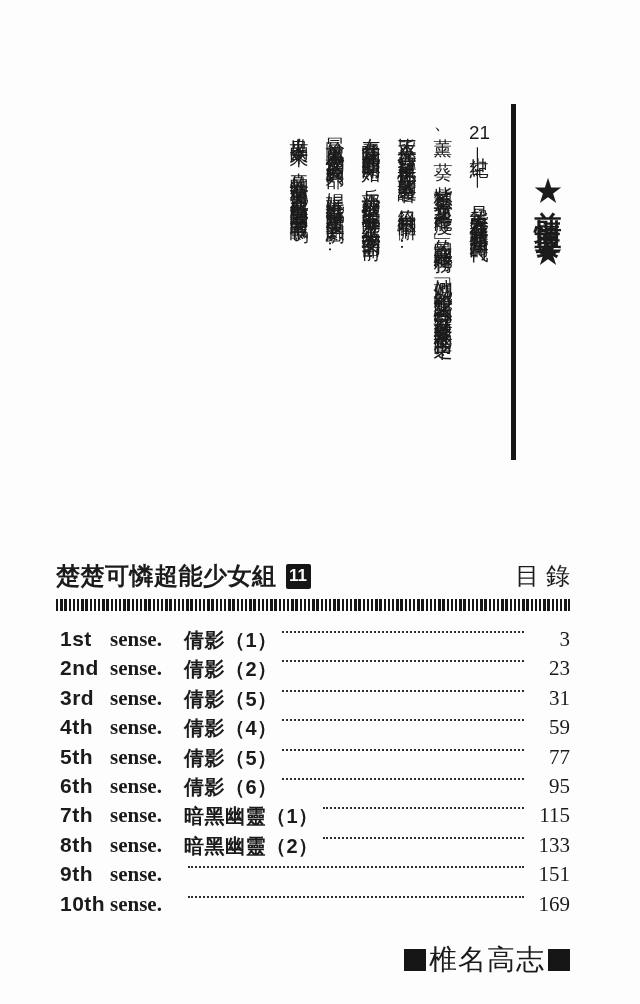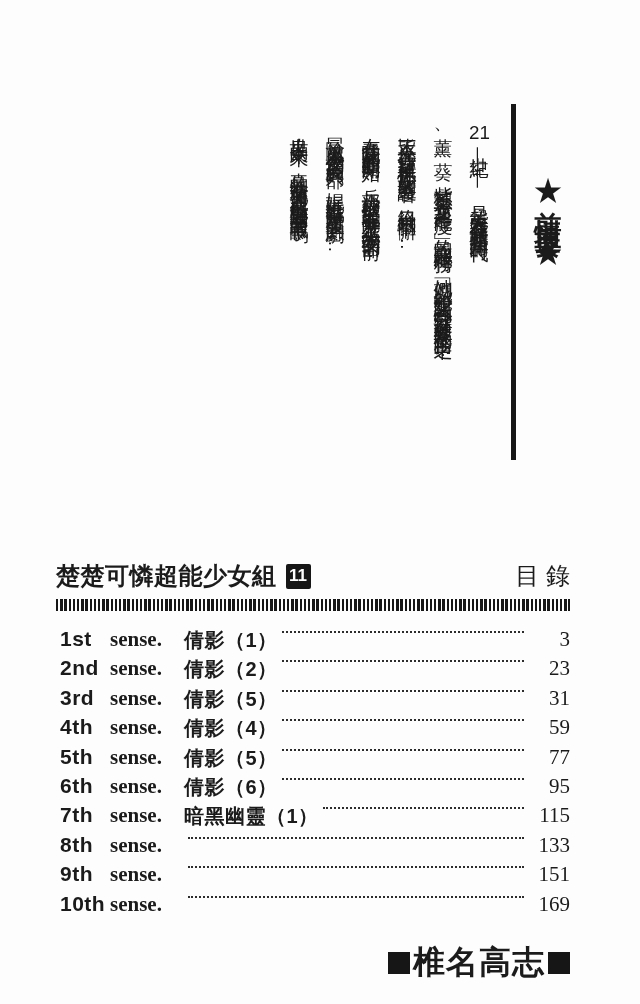--- a/index.html
+++ b/index.html
@@ -140,22 +140,22 @@
     top: 941px; right: 70px;
     display: flex;
     align-items: center;
     gap: 3px;
   }
   .author-square {
     width: 22px; height: 22px;
     background: #161616;
   }
   .author-name {
-    font-size: 32px;
-    font-weight: bold;
+    font-size: 28px;
+    font-weight: normal;
     letter-spacing: 1px;
     white-space: nowrap;
   }
 </style>
 </head>
 <body>
 
 <div class="page">
 
   <div class="recap">
@@ -226,20 +226,21 @@
         <div class="toc-row">
           <span class="ord">7th</span>
           <span class="sense">sense.</span>
           <span class="chapter">暗黑幽靈（1）</span>
           <span class="leader"></span>
           <span class="pnum">115</span>
         </div>
         <div class="toc-row">
           <span class="ord">8th</span>
           <span class="sense">sense.</span>
+          <span class="chapter">暗黑幽靈（2）</span>
           <span class="leader"></span>
           <span class="pnum">133</span>
         </div>
         <div class="toc-row">
           <span class="ord">9th</span>
           <span class="sense">sense.</span>
           <span class="leader"></span>
           <span class="pnum">151</span>
         </div>
         <div class="toc-row">

